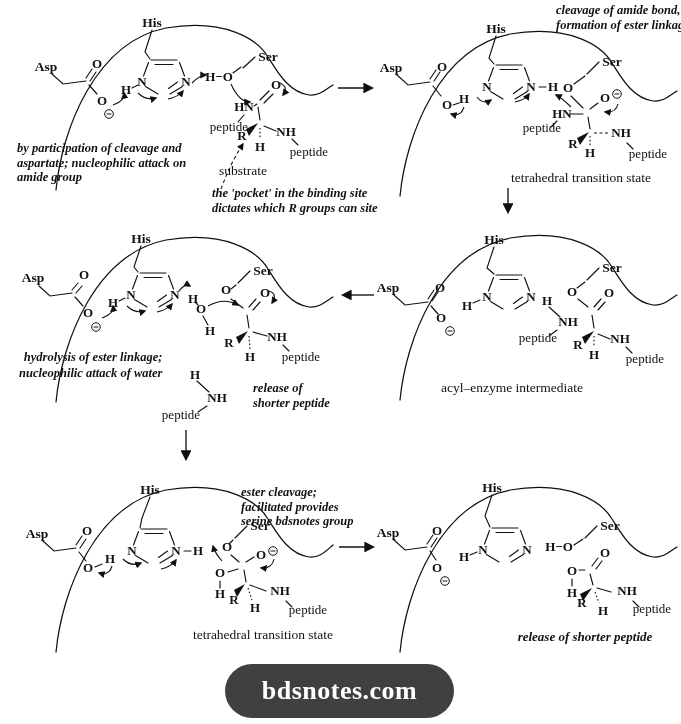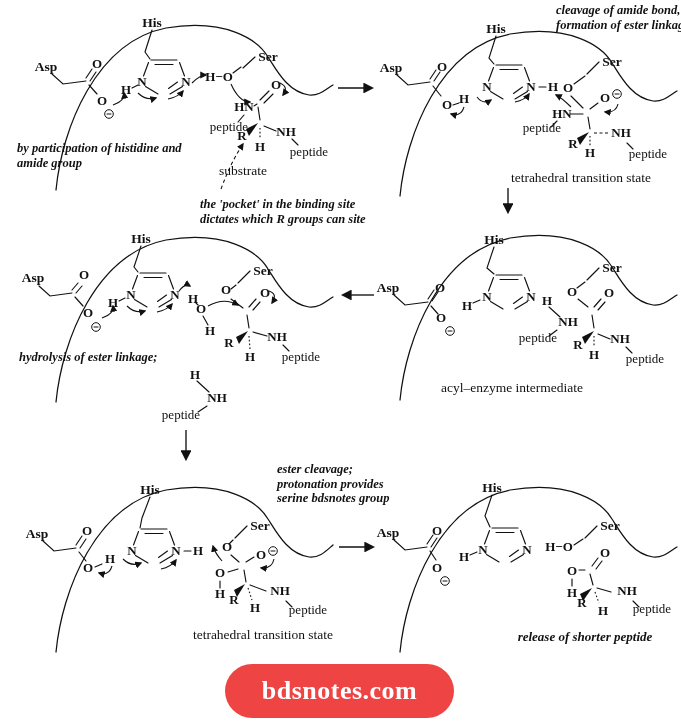--- a/index.html
+++ b/index.html
@@ -2,21 +2,21 @@
 <html><head>
 <meta charset="utf-8">
 <style>
   html,body{margin:0;padding:0;background:#fff;}
   .stage{position:relative;width:681px;height:724px;background:#ffffff;overflow:hidden;
          font-family:"Liberation Serif","DejaVu Serif",serif;color:#111;}
   .stage svg{position:absolute;left:0;top:0;}
   .note{position:absolute;font-style:italic;font-weight:bold;font-size:12.5px;line-height:14.5px;
         white-space:nowrap;color:#111;}
   .note.wide{line-height:16px;text-align:right;}
-  .pill{position:absolute;left:225px;top:664px;width:229px;height:54px;background:#ef4444;
+  .pill{position:absolute;left:225px;top:664px;width:229px;height:54px;background:#404040;
         border-radius:28px;display:flex;align-items:center;justify-content:center;cursor:pointer;}
   .pill span{color:#ffffff;font-weight:bold;font-size:26px;letter-spacing:.5px;}
   
   .bb{stroke:#111;stroke-width:1.25;fill:none;stroke-linecap:round;}
   .bond{stroke:#111;stroke-width:1.15;fill:none;stroke-linecap:round;}
   .dash{stroke:#111;stroke-width:1.15;fill:none;stroke-dasharray:3,2.5;}
   .dot{stroke:#111;stroke-width:1.1;fill:none;stroke-dasharray:1.6,2.2;}
   .arr{stroke:#111;stroke-width:1.1;fill:none;marker-end:url(#ah);}
   .darr{stroke:#111;stroke-width:1.1;fill:none;stroke-dasharray:3.5,3;marker-end:url(#ah);}
   .rarr{stroke:#111;stroke-width:1.35;fill:none;marker-end:url(#ah2);}
@@ -288,37 +288,43 @@
   </g>
 
   <path class="rarr" d="M 338,88 L 372,88"></path>
   <path class="rarr" d="M 508,188 L 508,212"></path>
   <path class="rarr" d="M 374,295 L 343,295"></path>
   <path class="rarr" d="M 186,430 L 186,459"></path>
   <path class="rarr" d="M 339,547 L 373,547"></path>
 </svg>
 
 <div class="note" style="left:17px;top:141px;">
-  <div>by participation of histidine and</div>
+  <div>by participation of cleavage and</div>
+  <div>aspartate; nucleophilic attack on</div>
   <div>amide group</div>
 </div>
-<div class="note" style="left:200px;top:186px;margin-top:11px;">
+<div class="note" style="left:212px;top:186px;">
   <div>the 'pocket' in the binding site</div>
   <div>dictates which R groups can site</div>
 </div>
 <div class="note" style="left:556px;top:3px;">
   <div>cleavage of amide bond,</div>
   <div>formation of ester linkage</div>
 </div>
 <div class="note wide" style="left:19px;top:349px;">
   <div>hydrolysis of ester linkage;</div>
-</div>
-<div class="note" style="left:241px;top:462px;margin-left:36px;">
+  <div>nucleophilic attack of water</div>
+</div>
+<div class="note" style="left:253px;top:381px;">
+  <div>release of</div>
+  <div>shorter peptide</div>
+</div>
+<div class="note" style="left:241px;top:485px;">
   <div>ester cleavage;</div>
-  <div>protonation provides</div>
+  <div>facilitated provides</div>
   <div>serine bdsnotes group</div>
 </div>
 
 <div class="pill">
   <span>bdsnotes.com</span>
 </div>
 
 </div>
 
 </body></html>

